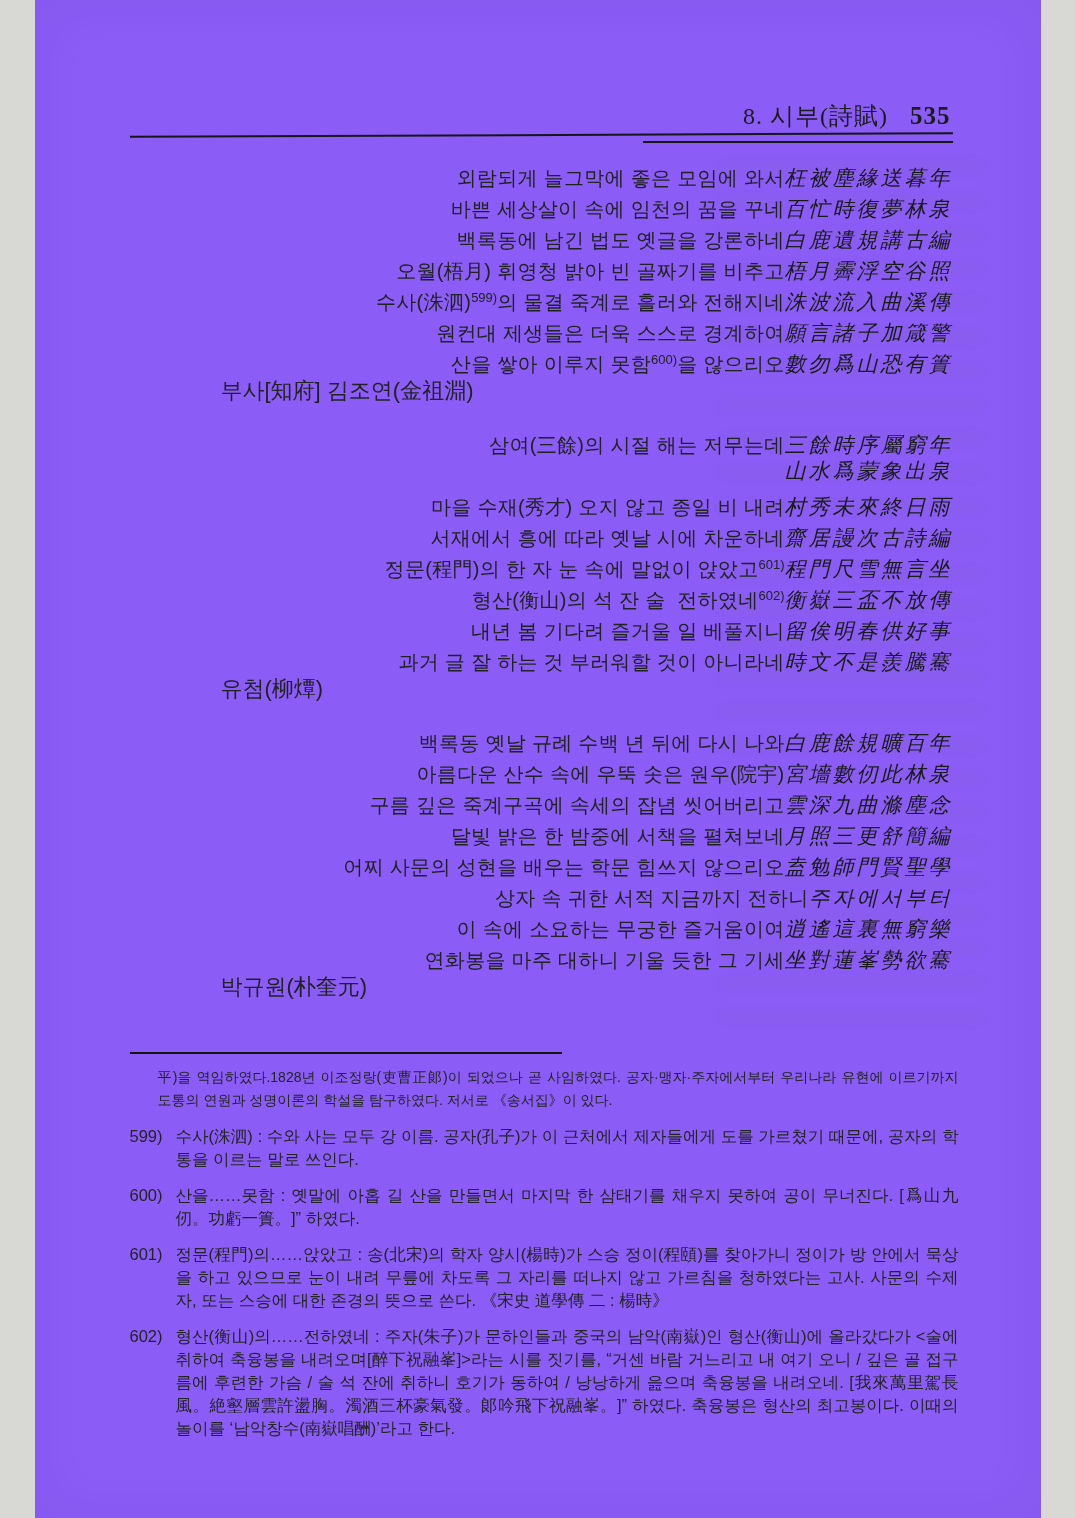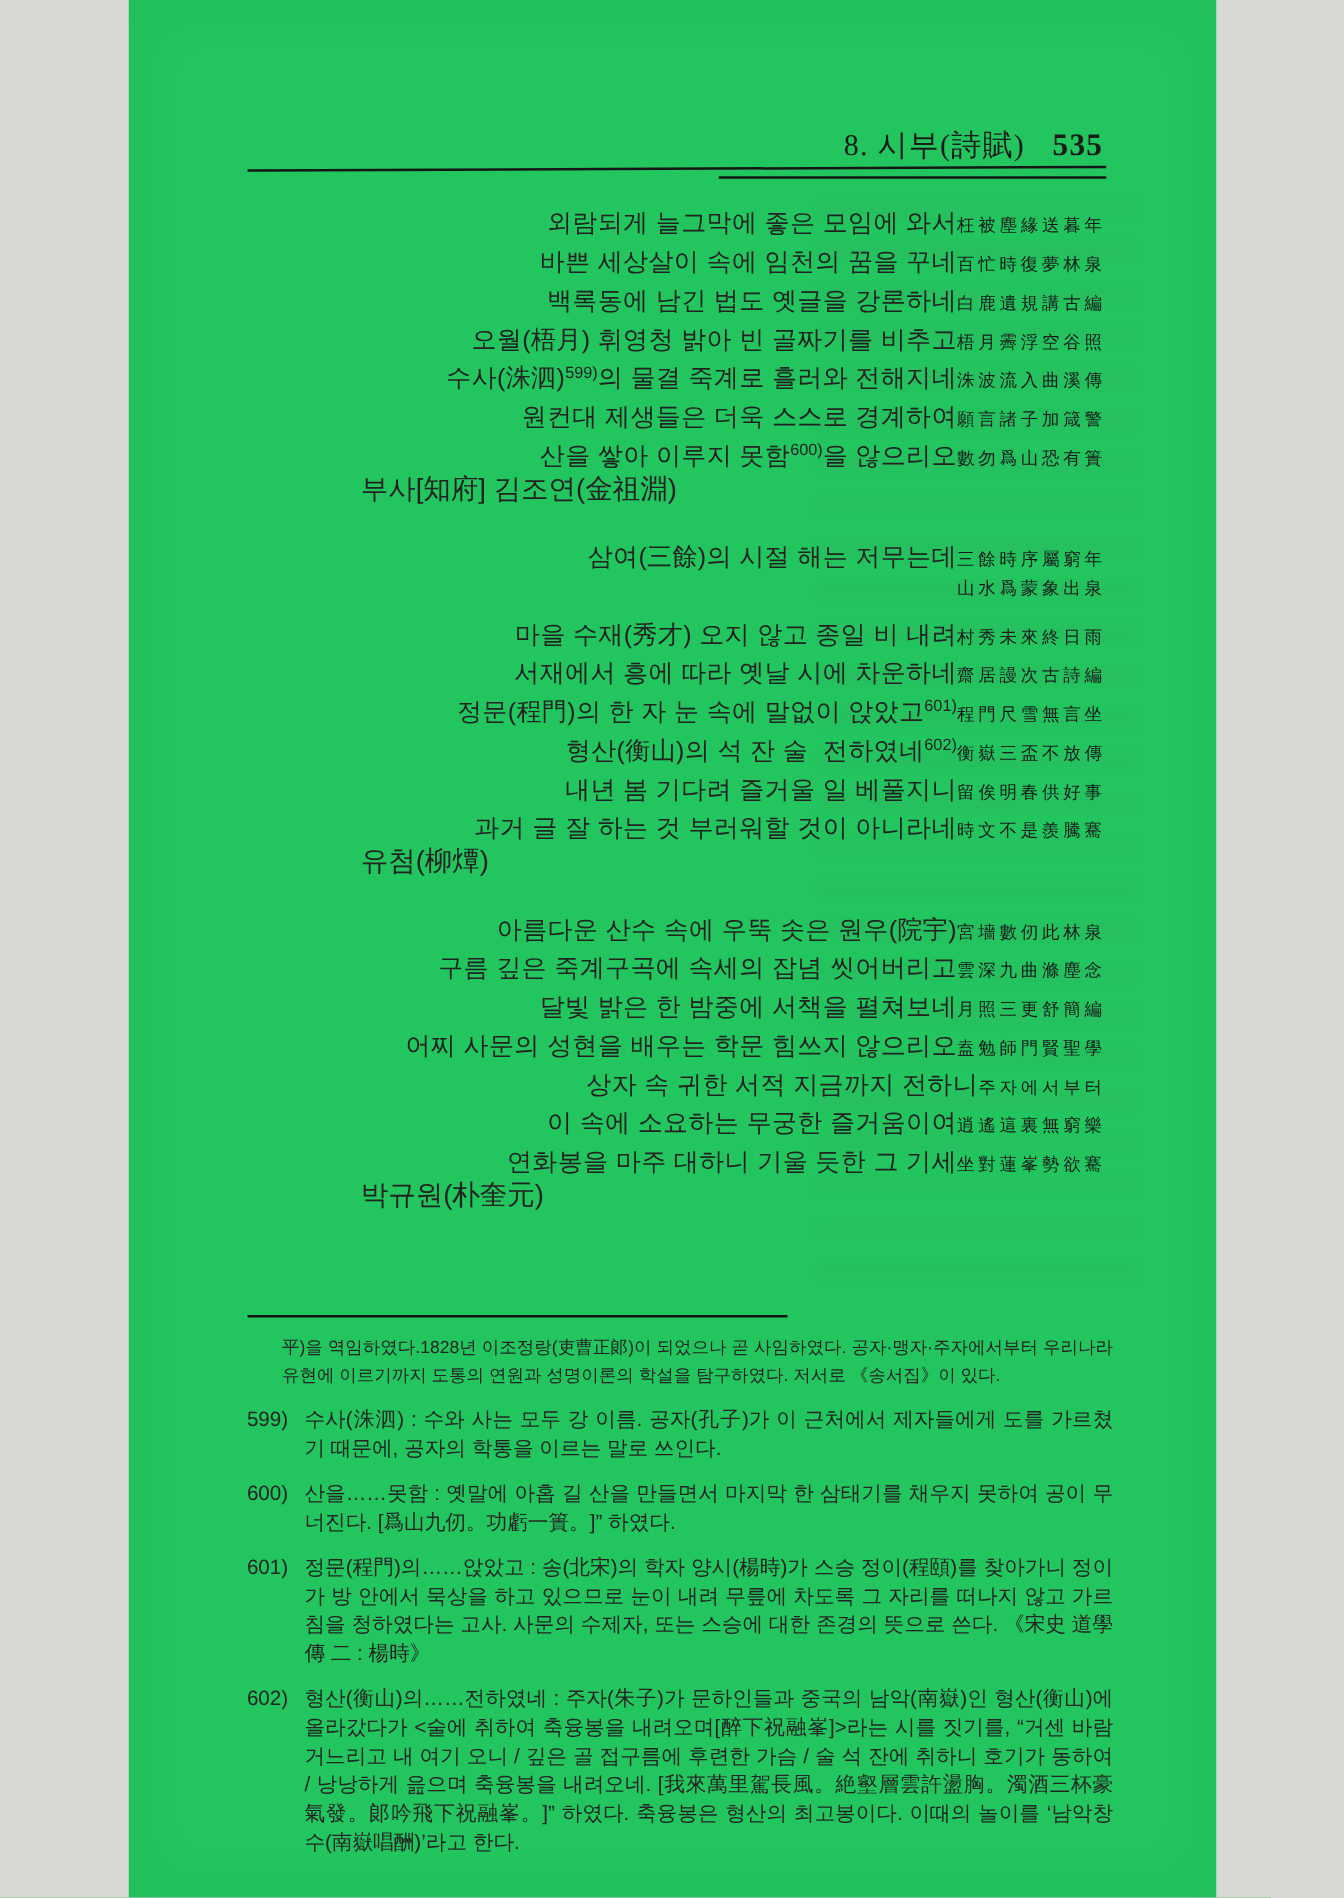--- a/index.html
+++ b/index.html
@@ -1,21 +1,21 @@
 <!DOCTYPE html>
 <html><head>
 <meta charset="utf-8">
 <style>
   html, body { margin: 0; padding: 0; background: #d8d8d4; }
   .page {
     position: relative;
-    width: 870px;
+    width: 1006px;
     height: 1518px;
     margin: 0 auto;
-    background: #22c55e;
+    background: #8b5cf6;
     color: #1e1e1e;
     font-family: "Liberation Sans", sans-serif;
     overflow: hidden;
     box-shadow: inset 0 0 60px rgba(0,0,0,0.04);
   }
   
   .bleed {
     position: absolute; top: 160px; right: 60px; width: 260px; height: 880px;
     background:
       repeating-linear-gradient(180deg, rgba(120,120,118,0.05) 0 14px, rgba(0,0,0,0) 14px 34px);
@@ -44,21 +44,21 @@
   .poems { position: absolute; top: 158px; left: 128px; right: 88px; }
   .poem { margin-bottom: 20px; }
   .row {
     display: flex; justify-content: flex-end; align-items: baseline;
     height: 31px; line-height: 31px; white-space: nowrap;
   }
   .kr { font-size: 20px; letter-spacing: 0.3px; color: #222; }
   .kr .ref { font-size: 13px; vertical-align: 7px; letter-spacing: 0; }
   .cn {
     font-family: "DejaVu Serif", serif;
-    font-size: 14px; letter-spacing: 3px; color: #1a1a1a; white-space: nowrap;
+    font-size: 21px; letter-spacing: 3px; color: #1a1a1a; white-space: nowrap; font-style: italic;
   }
   .author {
     margin: 2px 0 0 58px; height: 28px; line-height: 28px;
     font-size: 22px; color: #222;
   }
   
   .footnotes { position: absolute; top: 1052px; left: 95px; right: 82px; }
   .fn-rule { width: 432px; height: 2px; background: #141414; margin: 0 0 12px 0; }
   .fn-cont {
     margin: 0 0 13px 28px;
@@ -146,20 +146,24 @@
       </div>
       <div class="row">
         <span class="kr"><span>과거 글 잘 하는 것 부러워할 것이 아니라네</span><sup class="ref"></sup><span></span></span>
         <span class="cn">時文不是羨騰騫</span>
       </div>
       <div class="author">유첨(柳燂)</div>
     </section>
 
     <section class="poem">
       <div class="row">
+        <span class="kr"><span>백록동 옛날 규례 수백 년 뒤에 다시 나와</span><sup class="ref"></sup><span></span></span>
+        <span class="cn">白鹿餘規曠百年</span>
+      </div>
+      <div class="row">
         <span class="kr"><span>아름다운 산수 속에 우뚝 솟은 원우(院宇)</span><sup class="ref"></sup><span></span></span>
         <span class="cn">宮墻數仞此林泉</span>
       </div>
       <div class="row">
         <span class="kr"><span>구름 깊은 죽계구곡에 속세의 잡념 씻어버리고</span><sup class="ref"></sup><span></span></span>
         <span class="cn">雲深九曲滌塵念</span>
       </div>
       <div class="row">
         <span class="kr"><span>달빛 밝은 한 밤중에 서책을 펼쳐보네</span><sup class="ref"></sup><span></span></span>
         <span class="cn">月照三更舒簡編</span>

